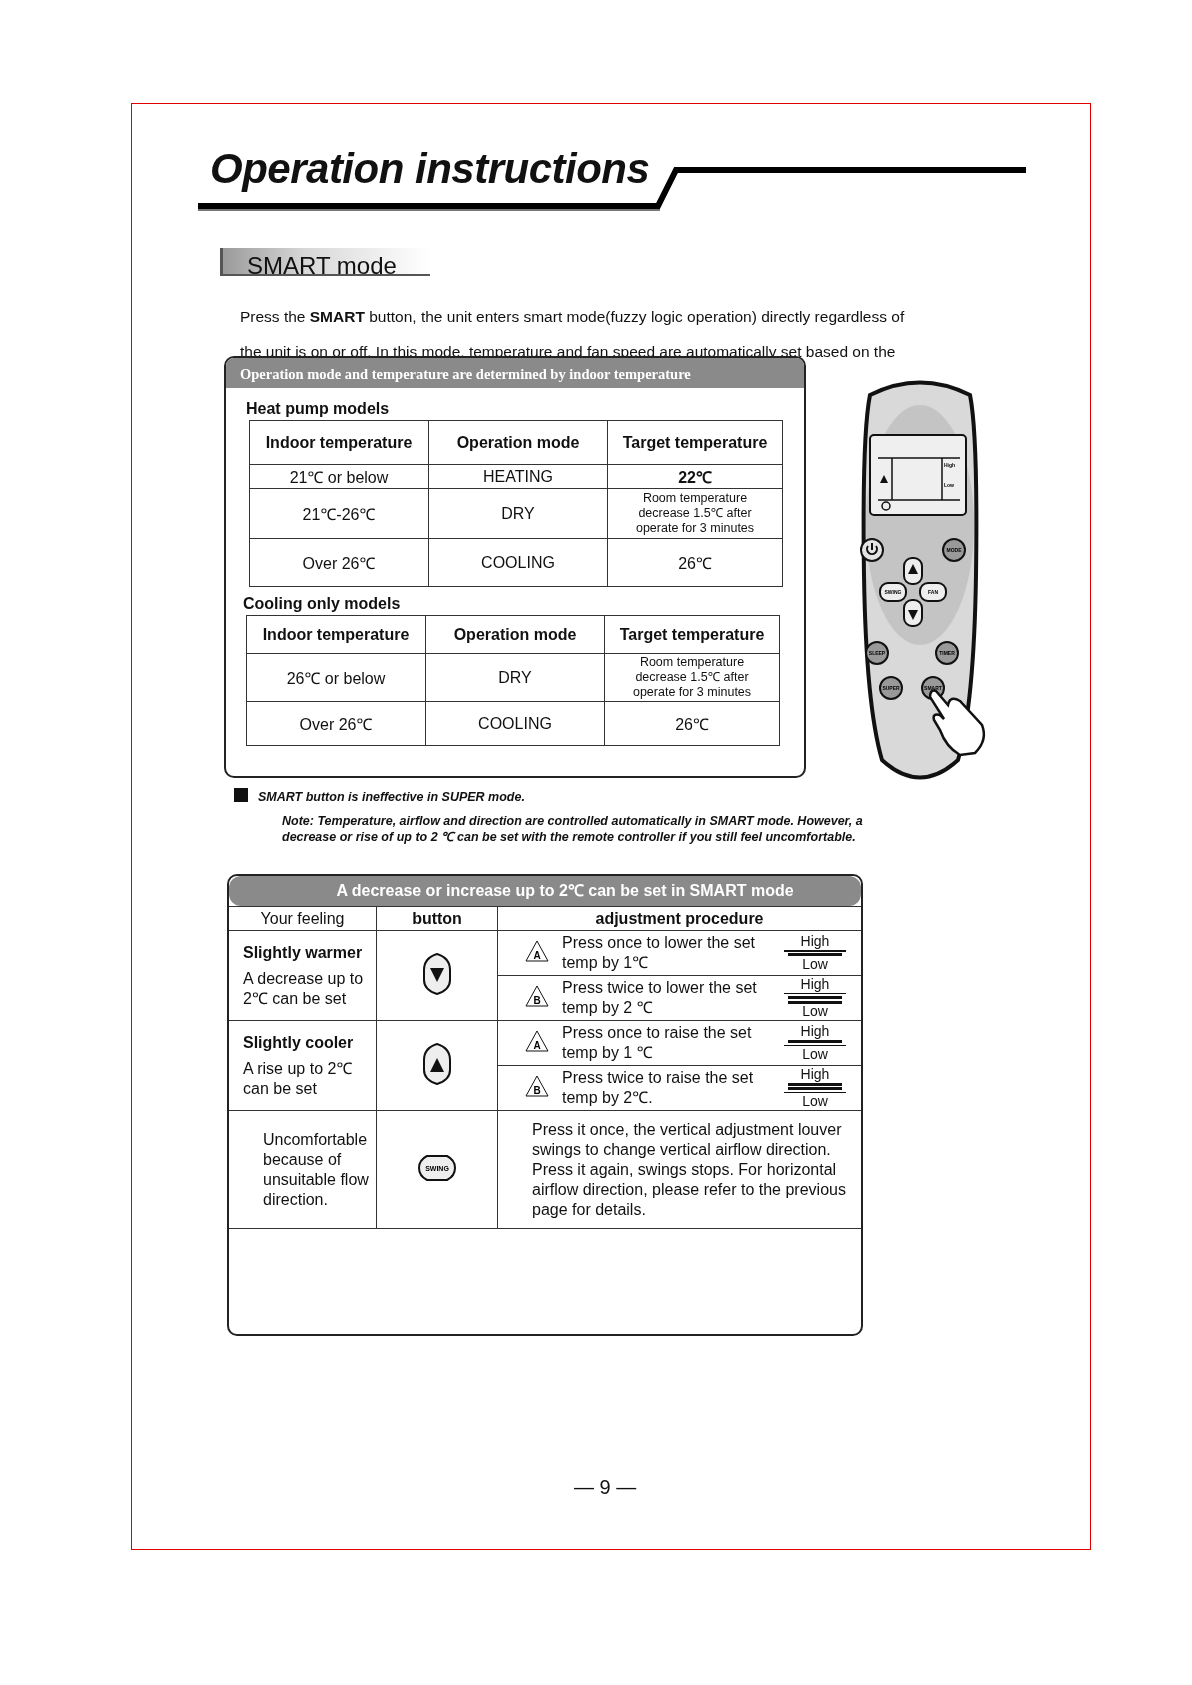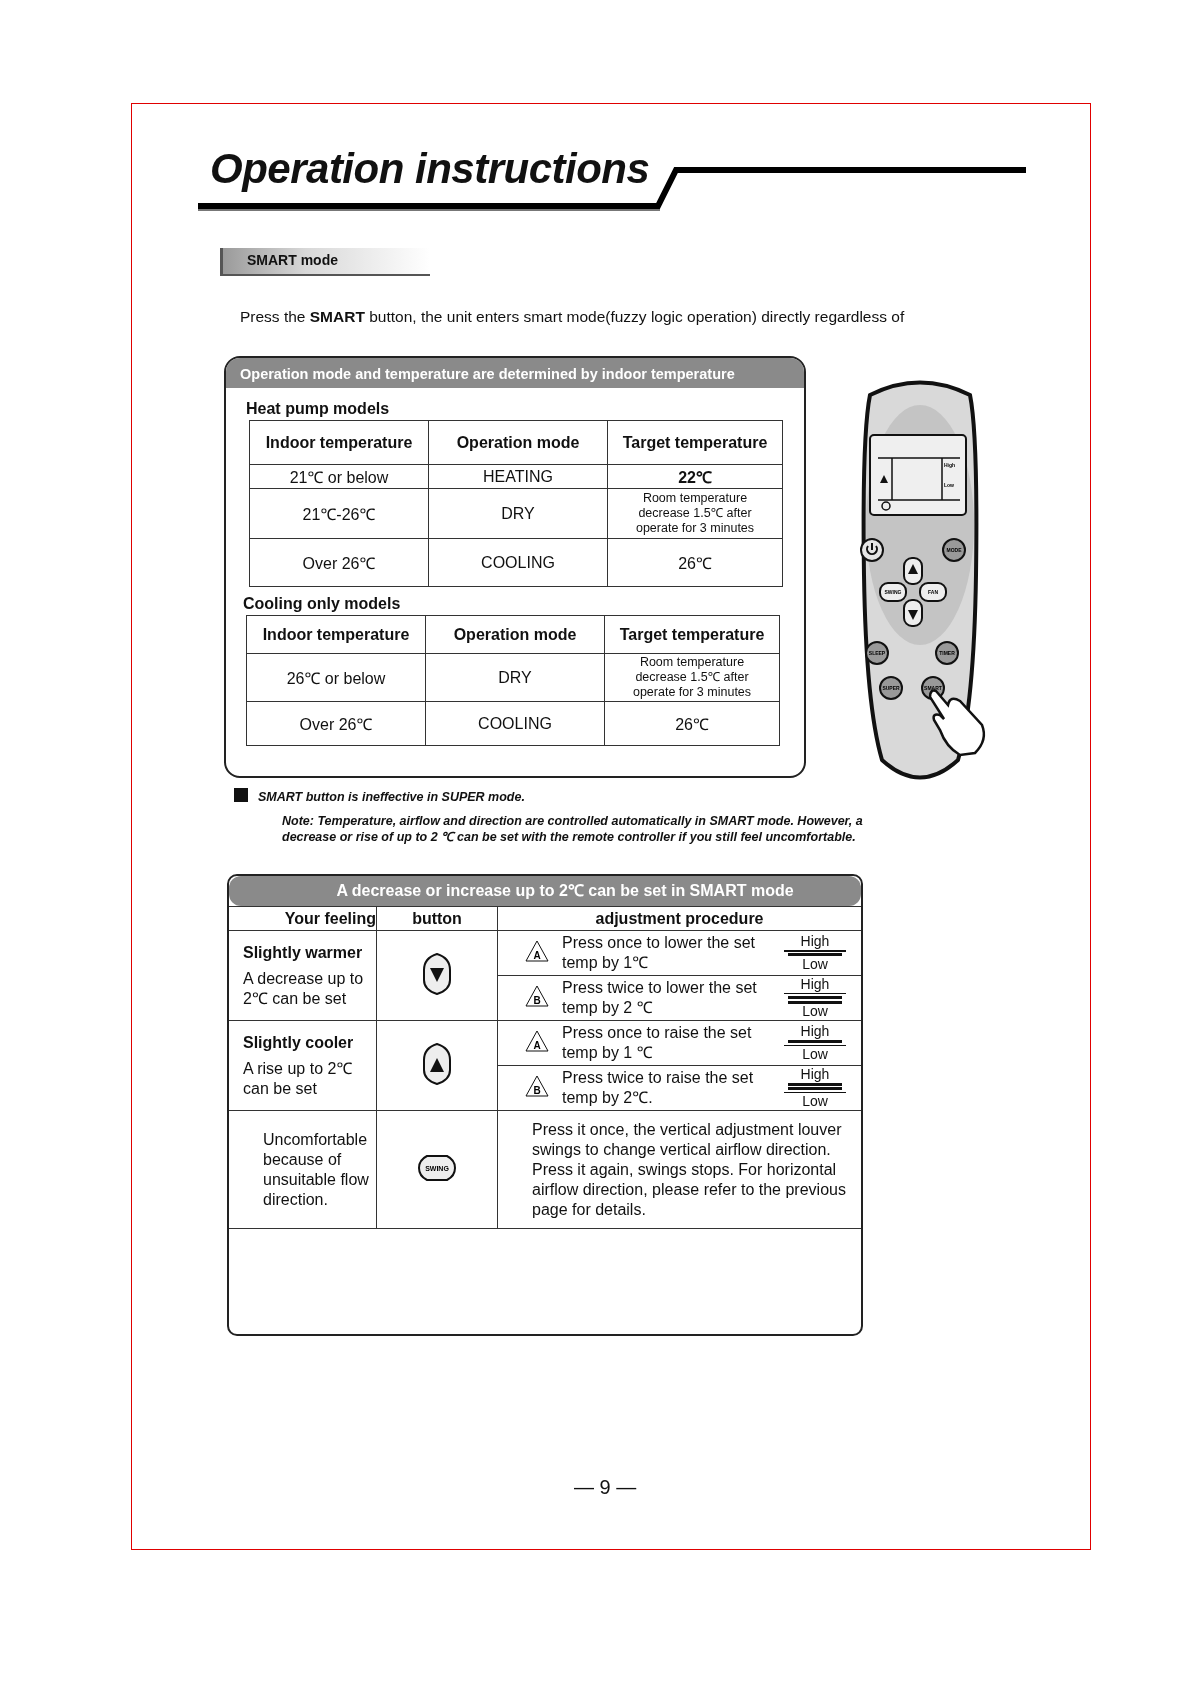--- a/index.html
+++ b/index.html
@@ -6,25 +6,25 @@
   body { width:1192px; height:1685px; position:relative; overflow:hidden;
          font-family:"Liberation Sans", sans-serif; color:#111; }
   .frame { position:absolute; left:131px; top:103px; width:960px; height:1447px;
            border:1px solid #e00000; box-sizing:border-box; }
   .title { position:absolute; left:210px; top:148px; font-size:42px; font-weight:bold;
            font-style:italic; letter-spacing:-0.5px; line-height:1; }
   .title-rule { position:absolute; left:198px; top:158px; width:828px; height:54px; }
   .section-tab { position:absolute; left:220px; top:248px; width:210px; height:28px;
            background:linear-gradient(to right,#9a9a9a 0%,#d8d8d8 40%,#ffffff 100%);
            border-left:3px solid #555; border-bottom:2px solid #555; box-sizing:border-box; }
-  .section-tab span { position:absolute; left:24px; top:4px; font-size:14px; font-weight:bold; }
+  .section-tab span { position:absolute; left:24px; top:4px; font-size:24px; font-weight:normal; }
   .intro { position:absolute; left:225px; top:292px; width:760px; font-size:15.5px; line-height:20px; }
   .intro p { margin:15px; }
   .box1 { position:absolute; left:224px; top:356px; width:582px; height:422px;
-          border:2px solid #222; border-radius:16px; box-sizing:border-box; overflow:hidden; }
+          border:2px solid #222; border-radius:10px; box-sizing:border-box; overflow:hidden;font-family:Liberation Serif, serif; }
   .box-head { background:#8a8a8a; color:#fff; font-weight:bold; font-size:14.5px;
               height:30px; line-height:32px; padding-left:14px; }
   .subhead { position:absolute; font-weight:bold; font-size:16px; }
   table.t { position:absolute; border-collapse:collapse; font-size:16px;border-radius:27px; }
   table.t td, table.t th { border:1px solid #333; text-align:center; padding:0; }
   table.t th { font-weight:bold; font-size:16px; }
   .small { font-size:12.5px; line-height:15px; }
   .remote { position:absolute; left:850px; top:375px; width:140px; height:410px; }
   .note-icon { position:absolute; left:234px; top:788px; width:14px; height:14px; background:#111; }
   .note1 { position:absolute; left:258px; top:790px; font-size:12.5px; font-weight:bold; font-style:italic; }
@@ -59,20 +59,21 @@
   <polyline points="0,48 460,48 478,12 828,12" fill="none" stroke="#000" stroke-width="6"></polyline>
   <polyline points="0,52 462,52" fill="none" stroke="#777" stroke-width="2"></polyline>
 </svg>
 
 <div class="section-tab">
   <span>SMART mode</span>
 </div>
 
 <div class="intro">
   <p><span>Press the </span><b>SMART</b><span> button, the unit enters smart mode(fuzzy logic operation) directly regardless of</span></p>
+  <p>the unit is on or off. In this mode, temperature and fan speed are automatically set based on the</p>
 </div>
 
 <div class="box1">
   <div class="box-head">Operation mode and temperature  are determined by indoor temperature</div>
 </div>
 <div class="subhead" style="left:246px;top:400px">Heat pump models</div>
 <table class="t" style="left:249px;top:420px;width:534px">
   <tbody>
       <tr style="height:44px">
     <th style="width:178px">Indoor temperature</th>
@@ -155,21 +156,21 @@
 
 <div class="note-icon"></div>
 <div class="note1">SMART button is ineffective in SUPER mode.</div>
 <div class="note2">Note: Temperature, airflow and direction are controlled automatically in SMART mode. However, a decrease or rise of up to 2 ℃ can be set with the remote controller if you still feel uncomfortable.</div>
 
 <div class="box2">
   <div class="head2">A decrease or increase up to 2℃ can be set in SMART mode</div>
   <table class="adj">
     <tbody>
         <tr style="height:24px">
-      <td style="width:147px;text-align:right;font-weight:bold">Your feeling</td>
+      <td style="width:147px;text-align:center;font-weight:normal">Your feeling</td>
       <td style="width:120px;text-align:center;font-weight:bold">button</td>
       <td style="text-align:center;font-weight:bold">adjustment procedure</td>
     </tr>
     <tr>
       <td class="feel">
         <b>Slightly warmer</b>
         <span>A decrease  up to 2℃ can be set</span>
       </td>
       <td class="btn-cell">
         <svg width="30" height="44" viewBox="0 0 30 44">

